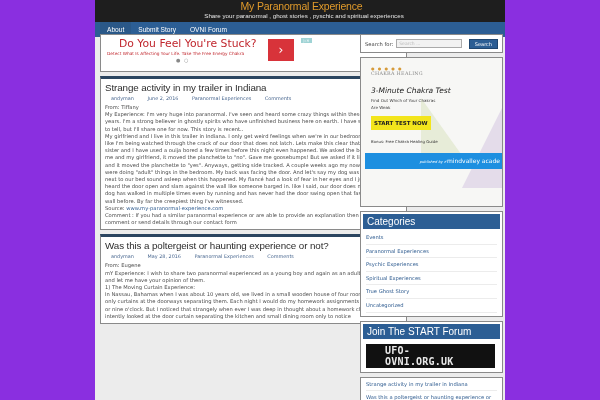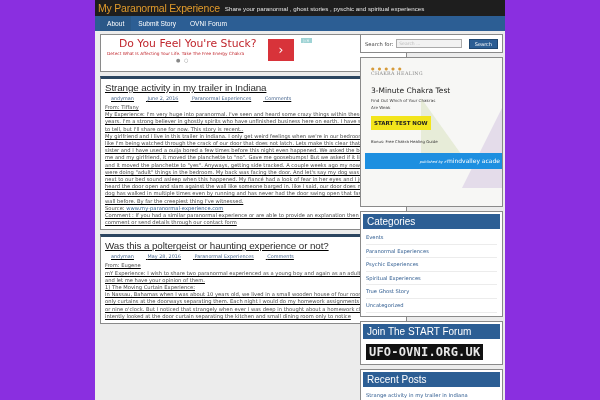--- a/index.html
+++ b/index.html
@@ -6,42 +6,42 @@
   body {
     width:600px; height:400px; overflow:hidden;
     background:#8a2fe0;
     font-family:"DejaVu Sans", sans-serif;
   }
   .page {
     position:absolute; left:95px; top:0; width:410px; height:400px;
     background:#ececec;
   }
   .topbar {
-    height:16px; background:#1e1e1e; display:flex; align-items:center;
-    padding-left:3px; white-space:nowrap; overflow:hidden;
+    height:22px; background:#1e1e1e; display:flex; align-items:center;
+    padding-left:3px; white-space:nowrap; overflow:hidden;flex-direction:column;
   }
   .site-title {
     font-family:"Liberation Sans", sans-serif; font-size:10.5px; color:#e09a2b;
     letter-spacing:-0.2px;
   }
   .tagline {
     font-family:"Liberation Sans", sans-serif; font-size:6.2px; color:#e6e6e6;
     margin-left:5px;
   }
   .navbar {
     height:15px; background:#2c5e94; display:flex; align-items:center;
     padding-left:5px;
   }
   .nav-item {
     font-family:"Liberation Sans", sans-serif; font-size:6.6px; color:#fff;
     padding:0 7px; height:15px; line-height:15px; cursor:pointer;
   }
   .nav-item:first-child { background:#2a5888; }
   .main {
-    position:absolute; left:5px; top:34px; width:307px;text-decoration:underline;
+    position:absolute; left:5px; top:34px; width:307px;
   }
   .sidebar {
     position:absolute; left:265px; top:34px; width:143px;
   }
   .box {
     background:#fff; border:1px solid #8a8a8a; margin-bottom:4px;
   }
   .ad-box {
     height:36px; position:relative; overflow:hidden;
   }
@@ -101,21 +101,21 @@
   .chakra-ad .tri1 {
     position:absolute; right:-20px; top:10px; width:0; height:0;
     border-left:60px solid transparent; border-bottom:120px solid #e4dcea;
   }
   .chakra-ad .tri2 {
     position:absolute; left:60px; top:40px; width:0; height:0;
     border-right:50px solid transparent; border-bottom:70px solid #e7ecd8;
   }
   .chakra-dots { position:absolute; left:10px; top:8px; font-size:4px; color:#d69b3b; letter-spacing:1px; }
   .chakra-brand { position:absolute; left:10px; top:13px; font-family:"DejaVu Serif", serif; font-size:4.8px; color:#8a8a8a; letter-spacing:0.3px;}
-  .chakra-title { position:absolute; left:10px; top:28px; font-size:7.5px; color:#222; white-space:nowrap; }
+  .chakra-title { position:absolute; left:10px; top:28px; font-size:7.5px; color:#222; white-space:nowrap;font-style:italic; }
   .chakra-sub { position:absolute; left:10px; top:39px; font-size:4.1px; color:#444; line-height:7px; width:70px; }
   .chakra-cta {
     position:absolute; left:10px; top:58px; background:#f3e51c; color:#222;
     font-size:5.5px; font-weight:bold; padding:4px 3px;
   }
   .chakra-bonus { position:absolute; left:10px; top:81px; font-size:3.9px; color:#333; white-space:nowrap; }
   .chakra-bar {
     position:absolute; left:4px; top:95px; right:0; height:16px; background:#1d8fe0;
     color:#fff; font-size:3.6px; font-style:italic; text-align:right; padding-right:2px; line-height:16px; white-space:nowrap;
   }
@@ -124,21 +124,21 @@
     background:#2c5e94; color:#fff; font-family:"Liberation Sans", sans-serif;
     font-size:10px; padding:2px 4px; margin:2px;
   }
   .widget-list { padding:0 5px 3px 5px; }
   .widget-list .li {
     font-size:5.2px; color:#2f5c90; padding:3px 0; border-bottom:1px solid #ececec; cursor:pointer;
     line-height:6.6px;
   }
   .ufo-badge {
     display:inline-block; margin:3px 7px 4px 5px; background:#111; color:#e8e8e8;
-    font-family:"DejaVu Sans Mono", monospace; font-weight:bold; font-size:12px; padding:1px 3px;
+    font-family:"DejaVu Sans Mono", monospace; font-weight:bold; font-size:10px; padding:1px 19px;
     letter-spacing:0.2px;
   }
 </style>
 </head>
 <body>
 
 <div class="page">
   <div class="topbar">
     <span class="site-title">My Paranormal Experience</span>
     <span class="tagline">Share your paranormal , ghost stories , pyschic and spiritual experiences</span>
@@ -222,21 +222,20 @@
         <div class="li">Uncategorized</div>
       </div>
     </div>
 
     <div class="box">
       <div class="widget-title">Join The START Forum</div>
       <div class="ufo-badge">UFO-OVNI.ORG.UK</div>
     </div>
 
     <div class="box">
-      <div class="widget-title">Recent Posts</div>
       <div class="widget-list">
         <div class="li">Strange activity in my trailer in Indiana</div>
         <div class="li">Was this a poltergeist or haunting experience or not?</div>
 
       </div>
     </div>
   </div>
 </div>
 
 </body></html>

